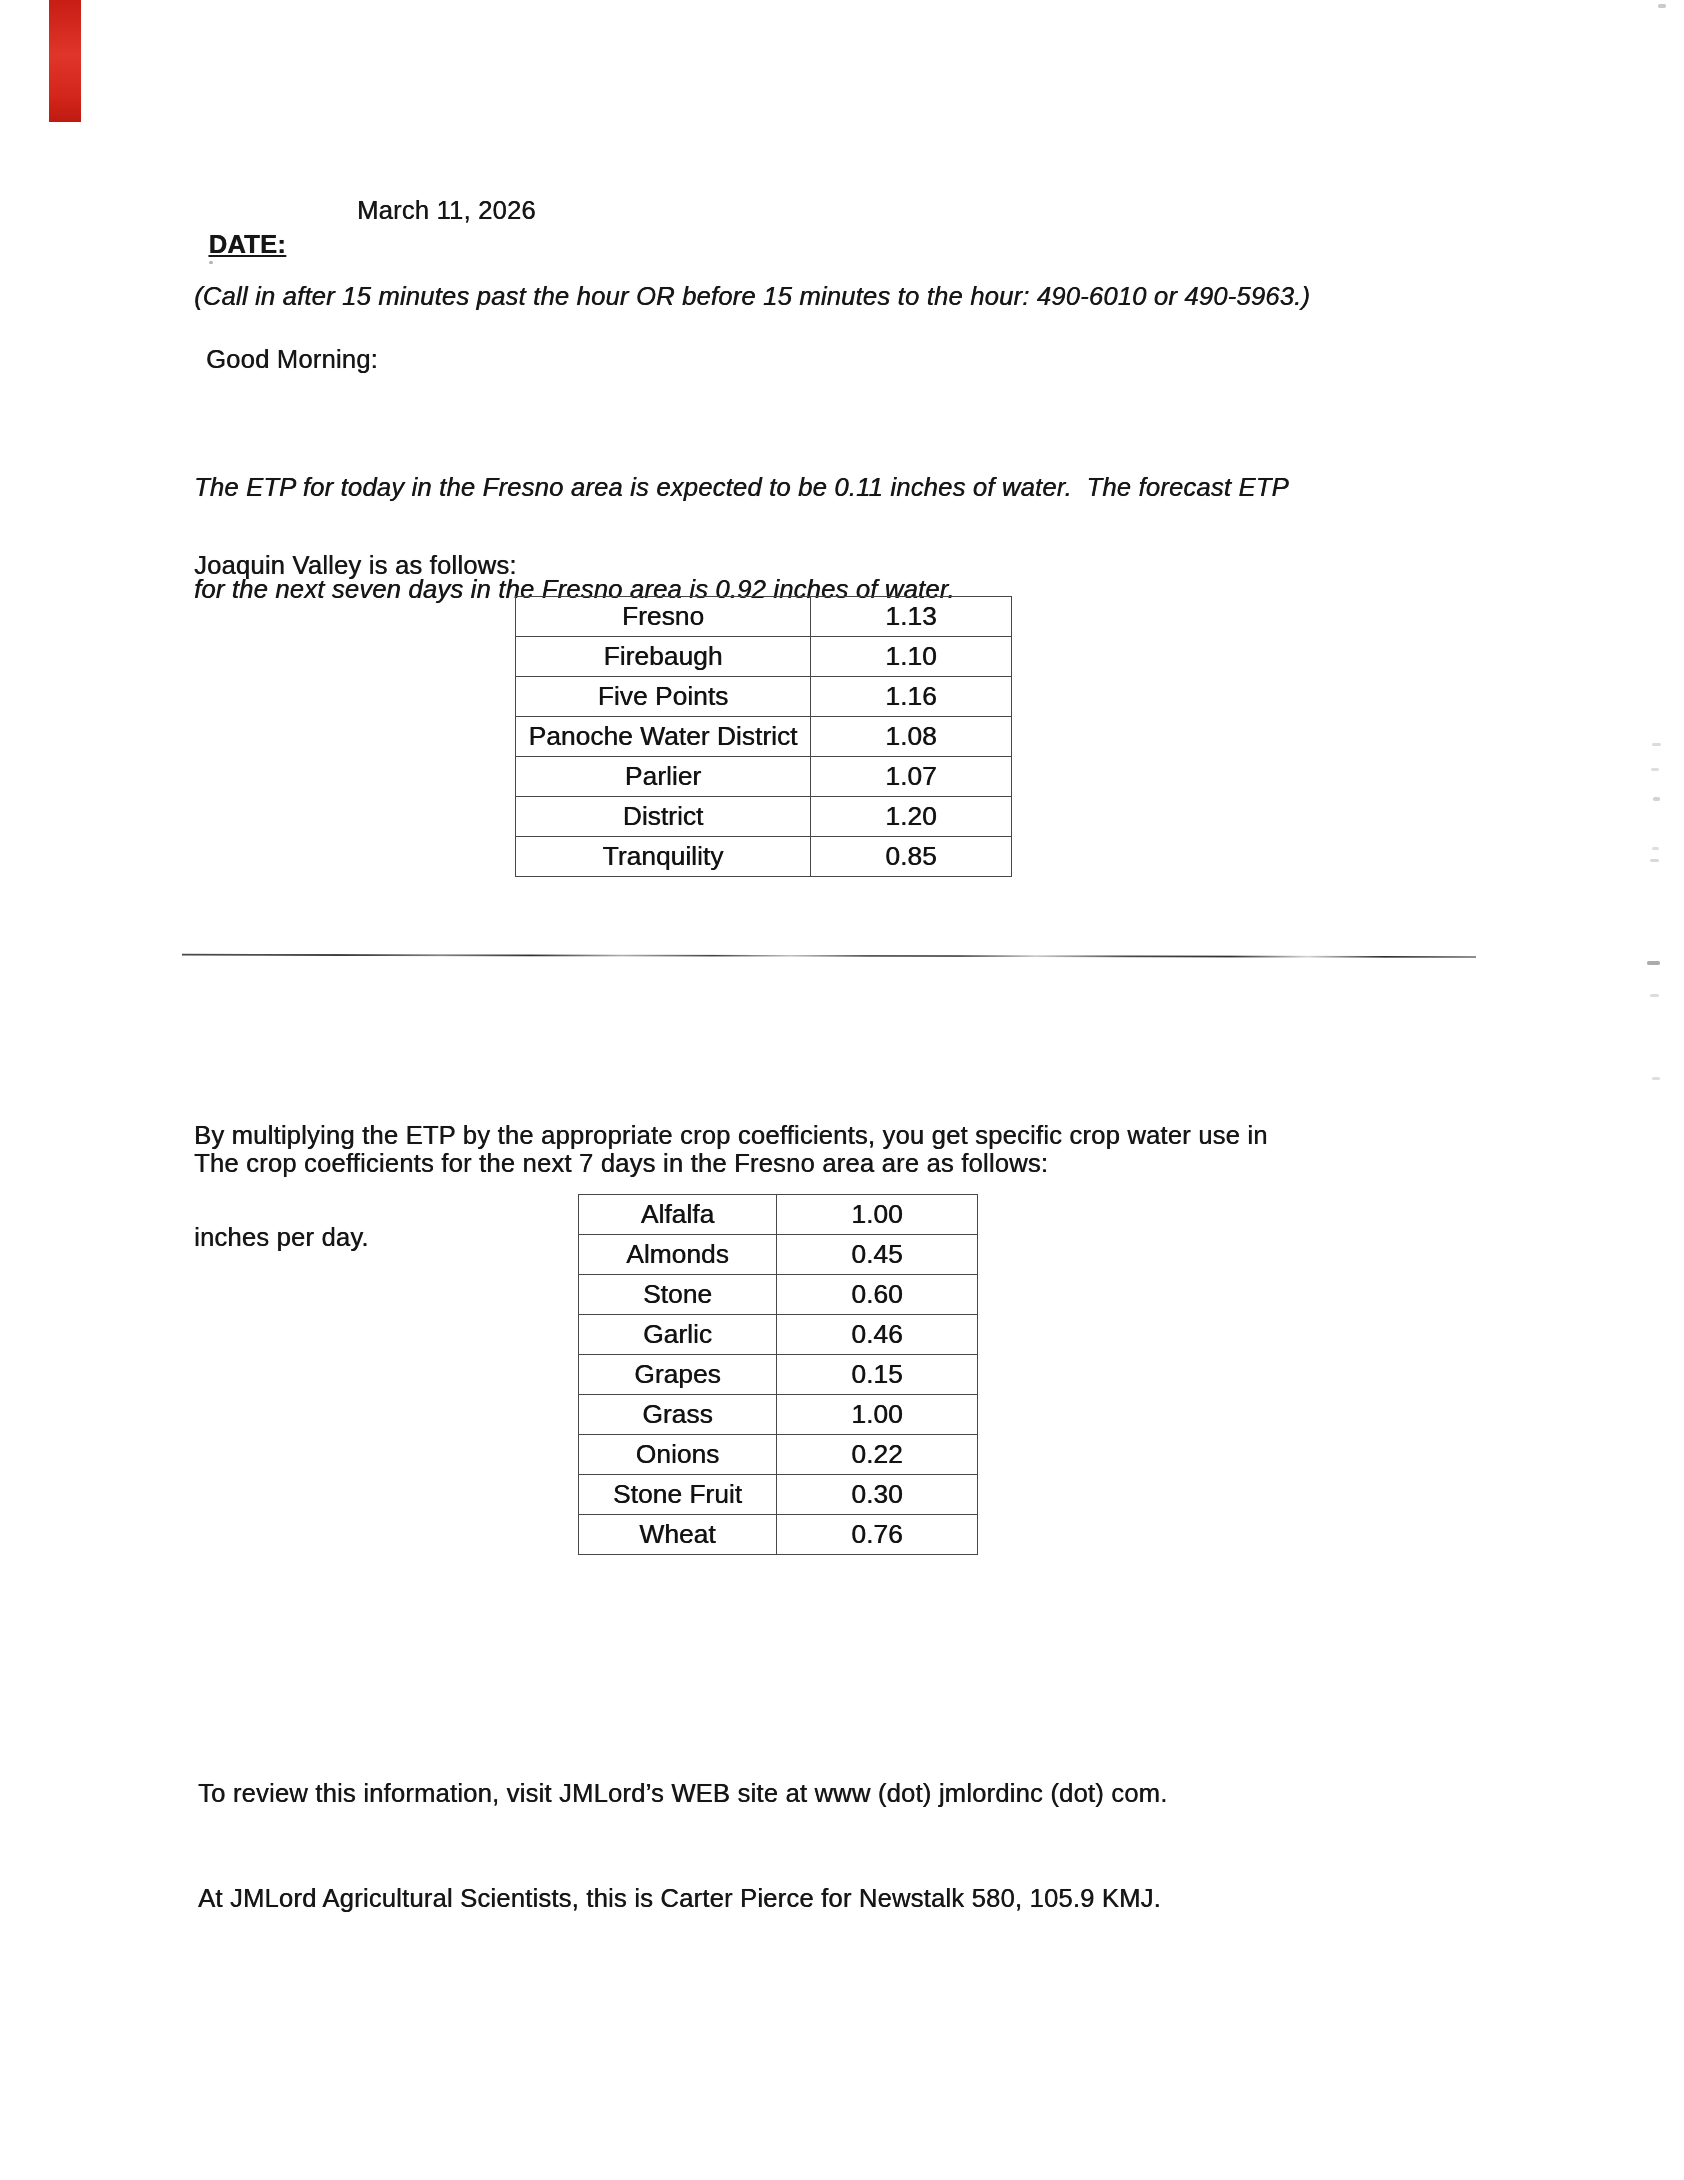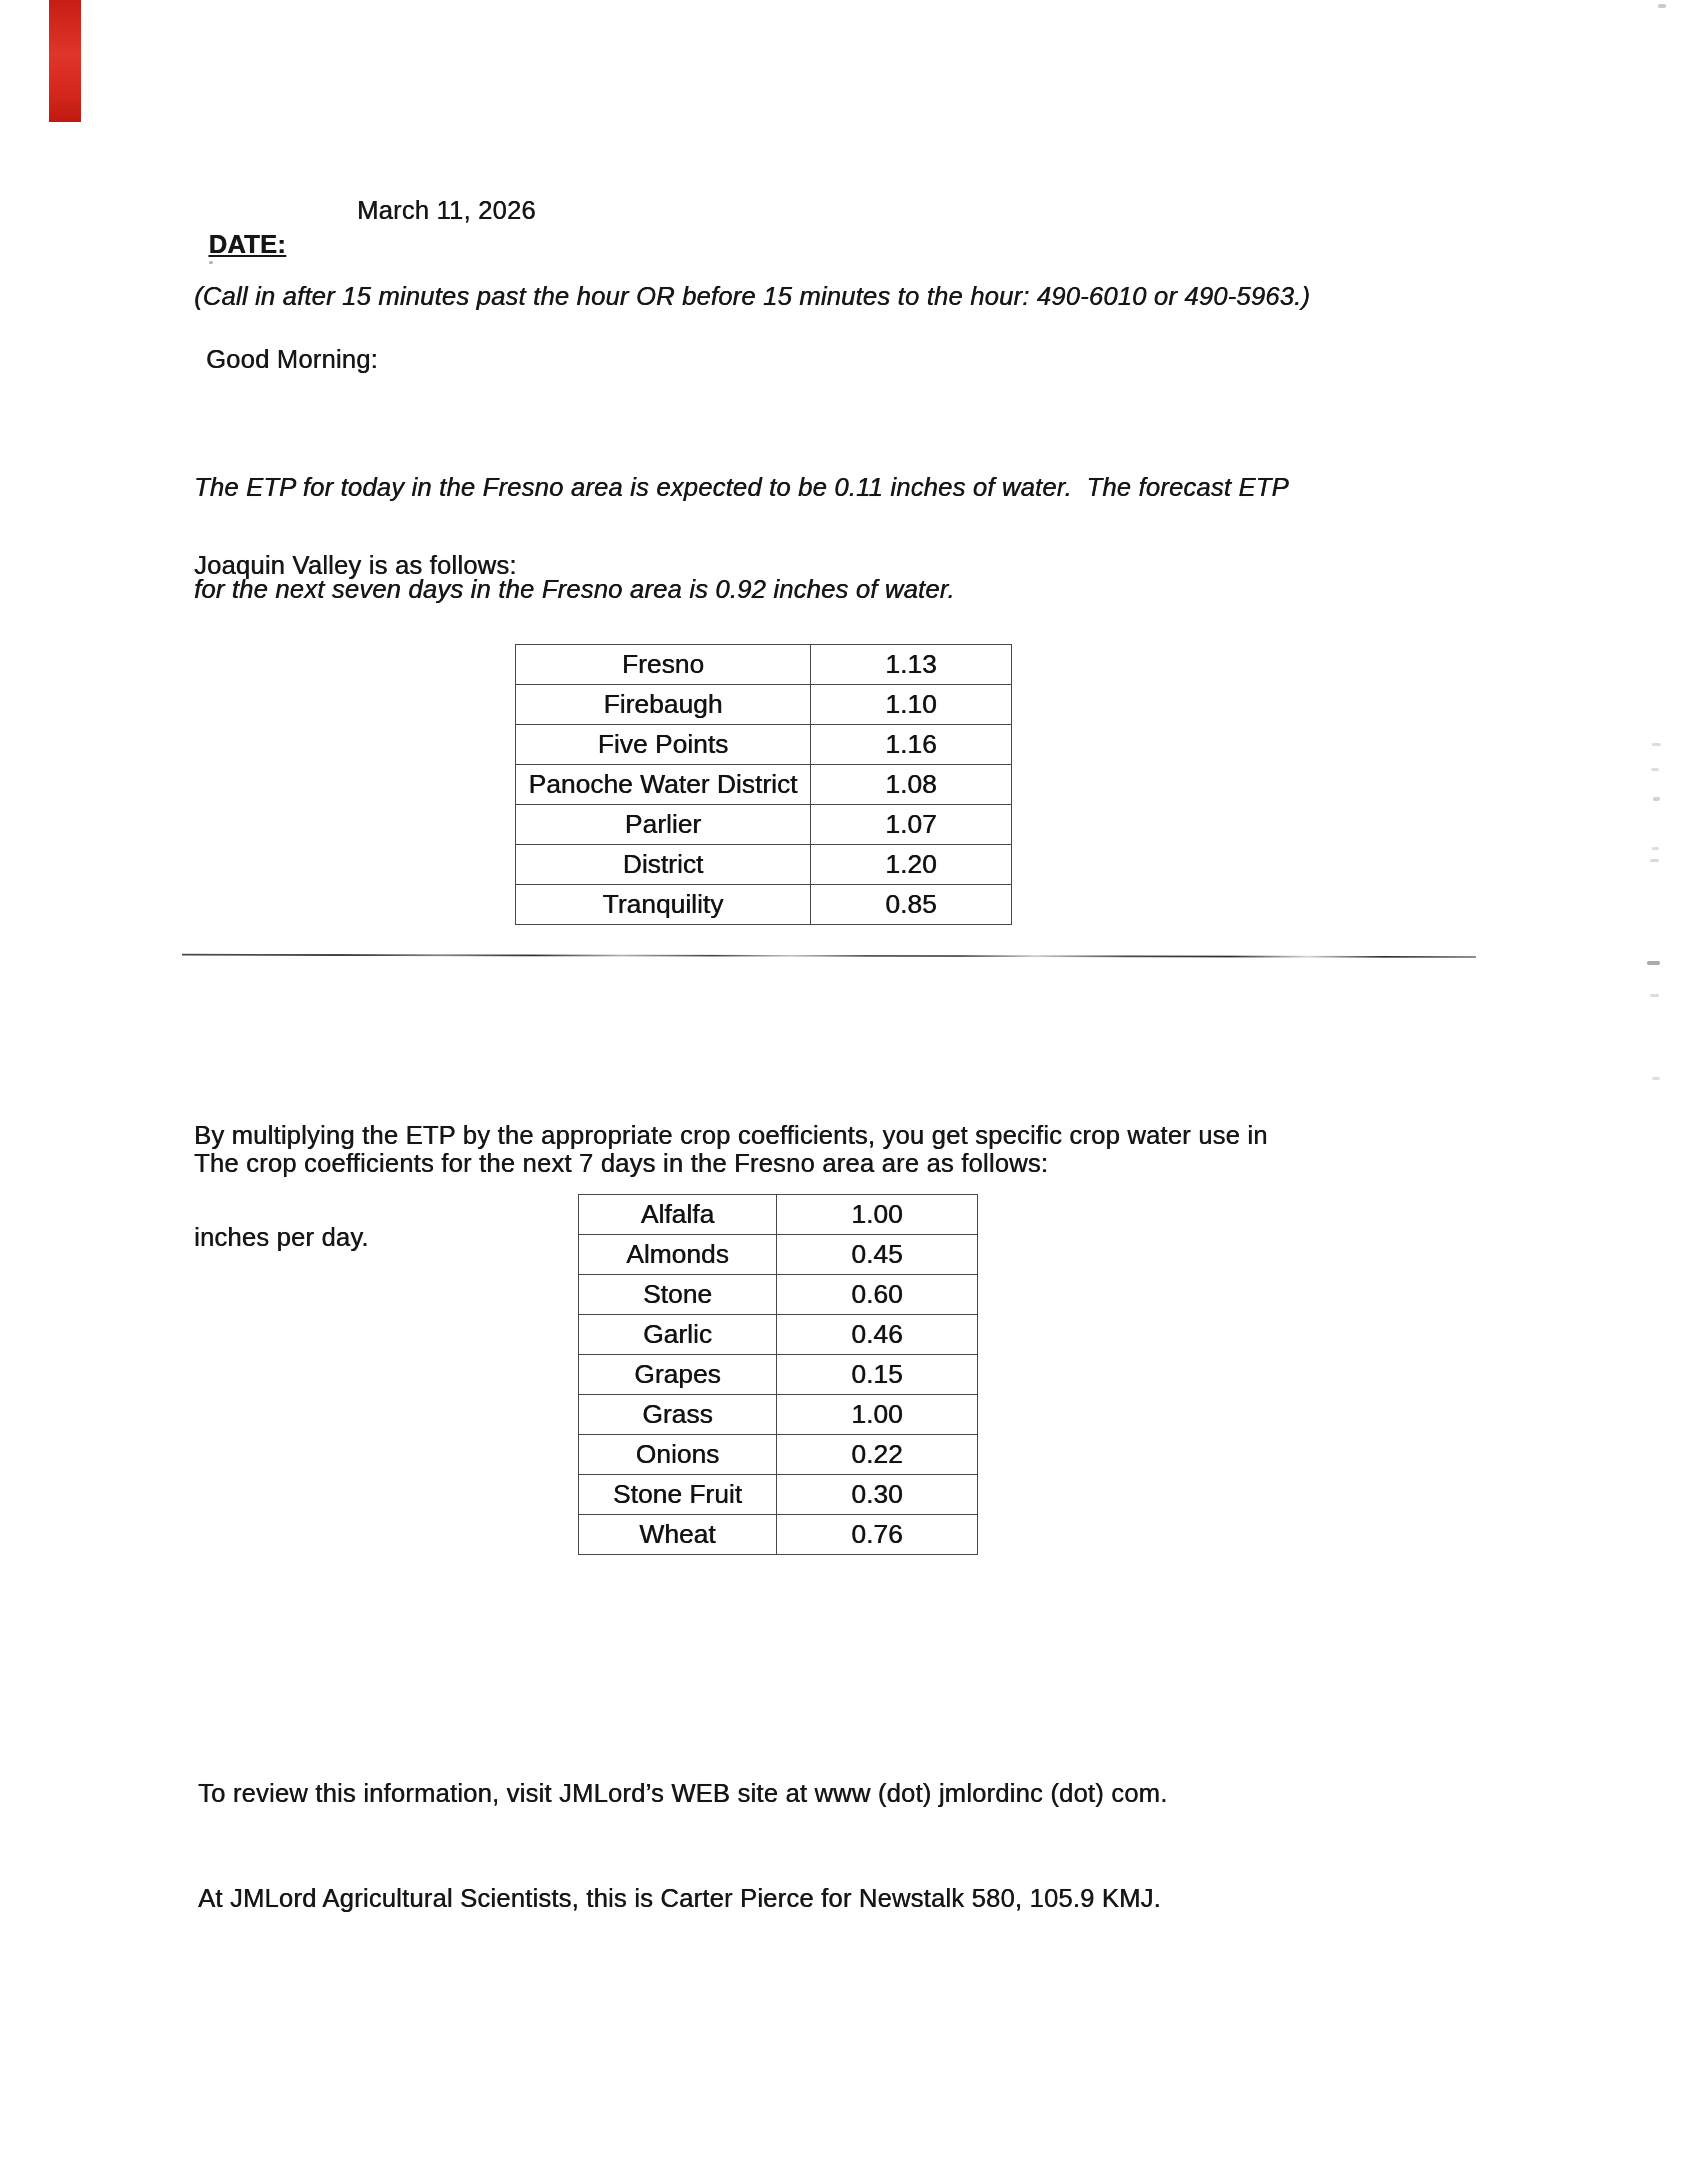--- a/index.html
+++ b/index.html
@@ -92,21 +92,21 @@
 
 <div class="abs doc-text" style="left:194px; top:402px;font-style:italic;">
   <div>The ETP for today in the Fresno area is expected to be 0.11 inches of water.  The forecast ETP</div>
   <div>for the next seven days in the Fresno area is 0.92 inches of water.</div>
 </div>
 
 <div class="abs doc-text" style="left:194px; top:480px;">
   <div>Joaquin Valley is as follows:</div>
 </div>
 
-<table id="etp-table" class="scan-table abs" style="left:515px; top:596px;margin-top:48px;">
+<table id="etp-table" class="scan-table abs" style="left:515px; top:596px;">
   <tbody>
     <tr>
       <td class="c1">Fresno</td>
       <td class="c2">1.13</td>
     </tr>
     <tr>
       <td class="c1">Firebaugh</td>
       <td class="c2">1.10</td>
     </tr>
     <tr>

